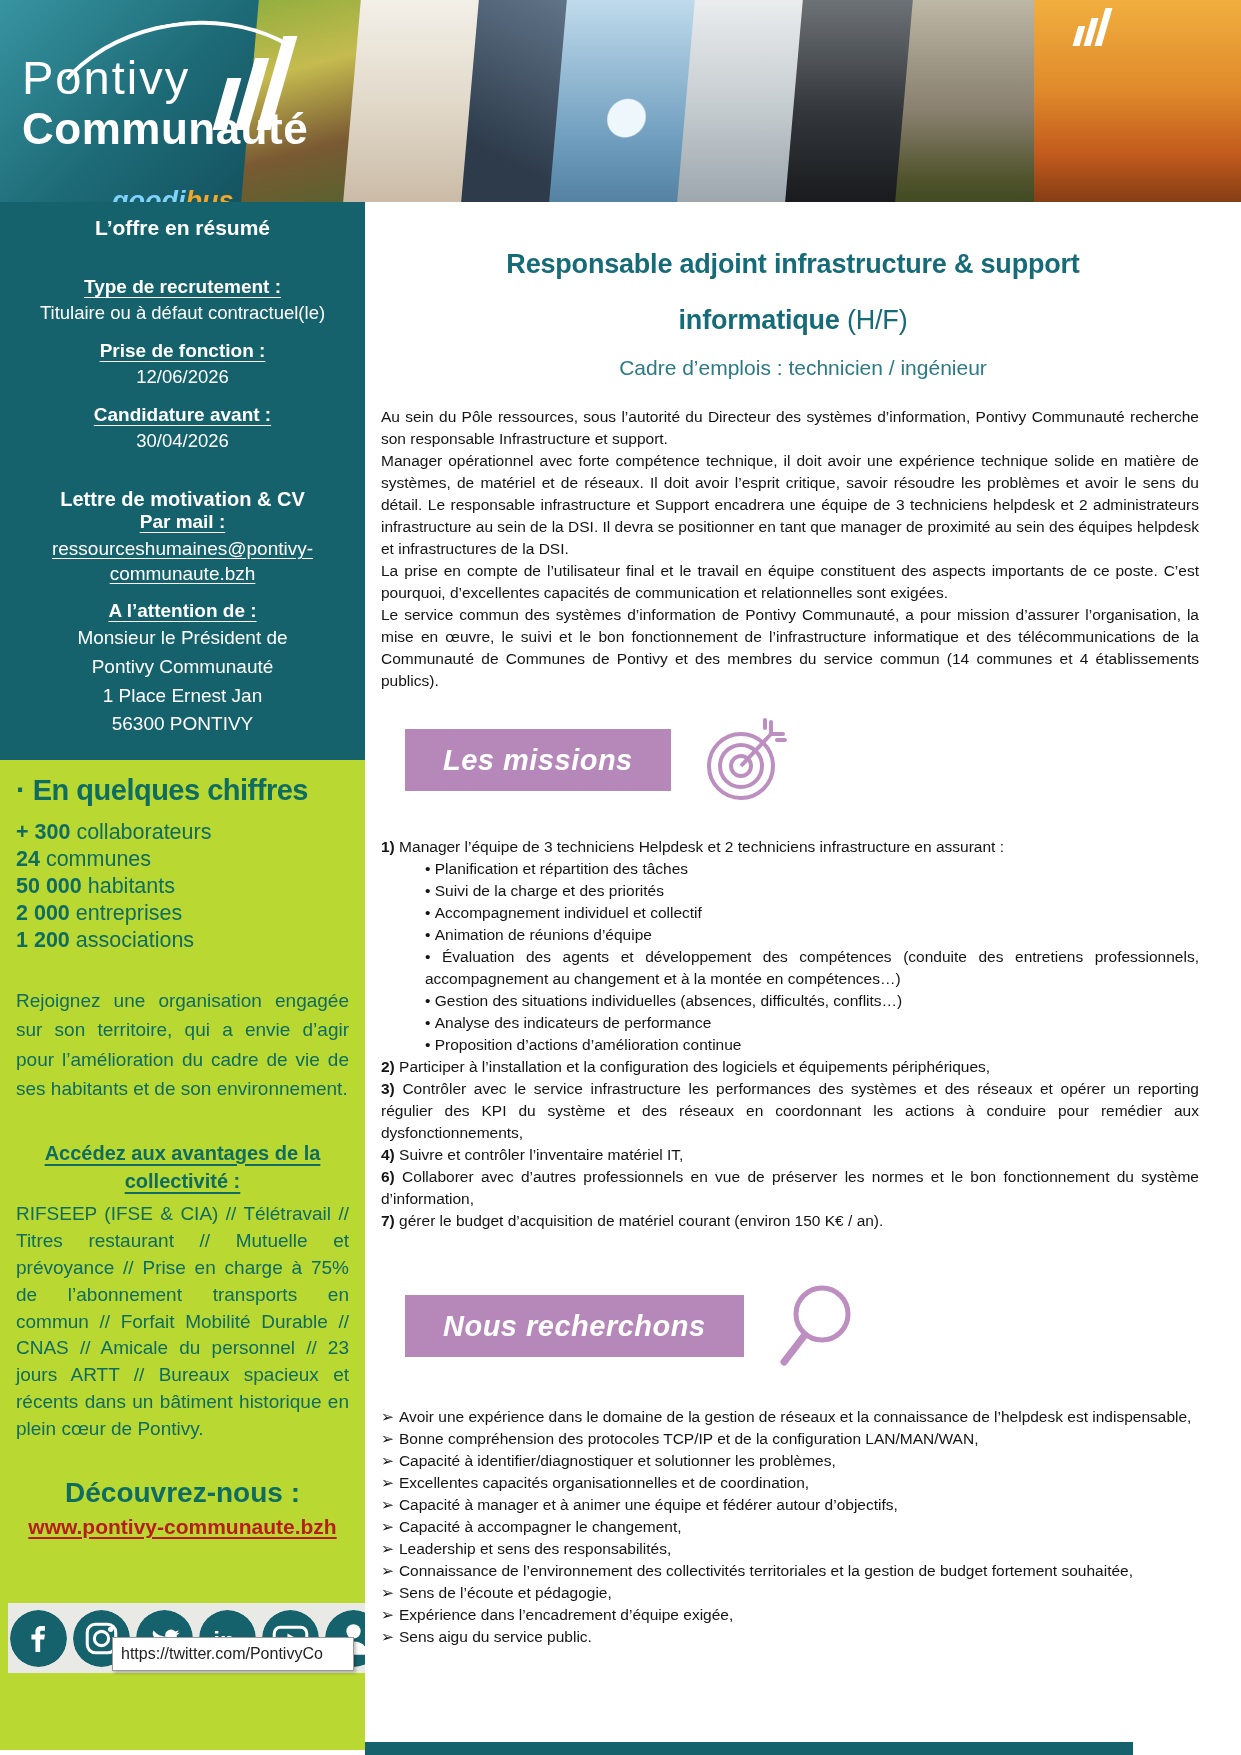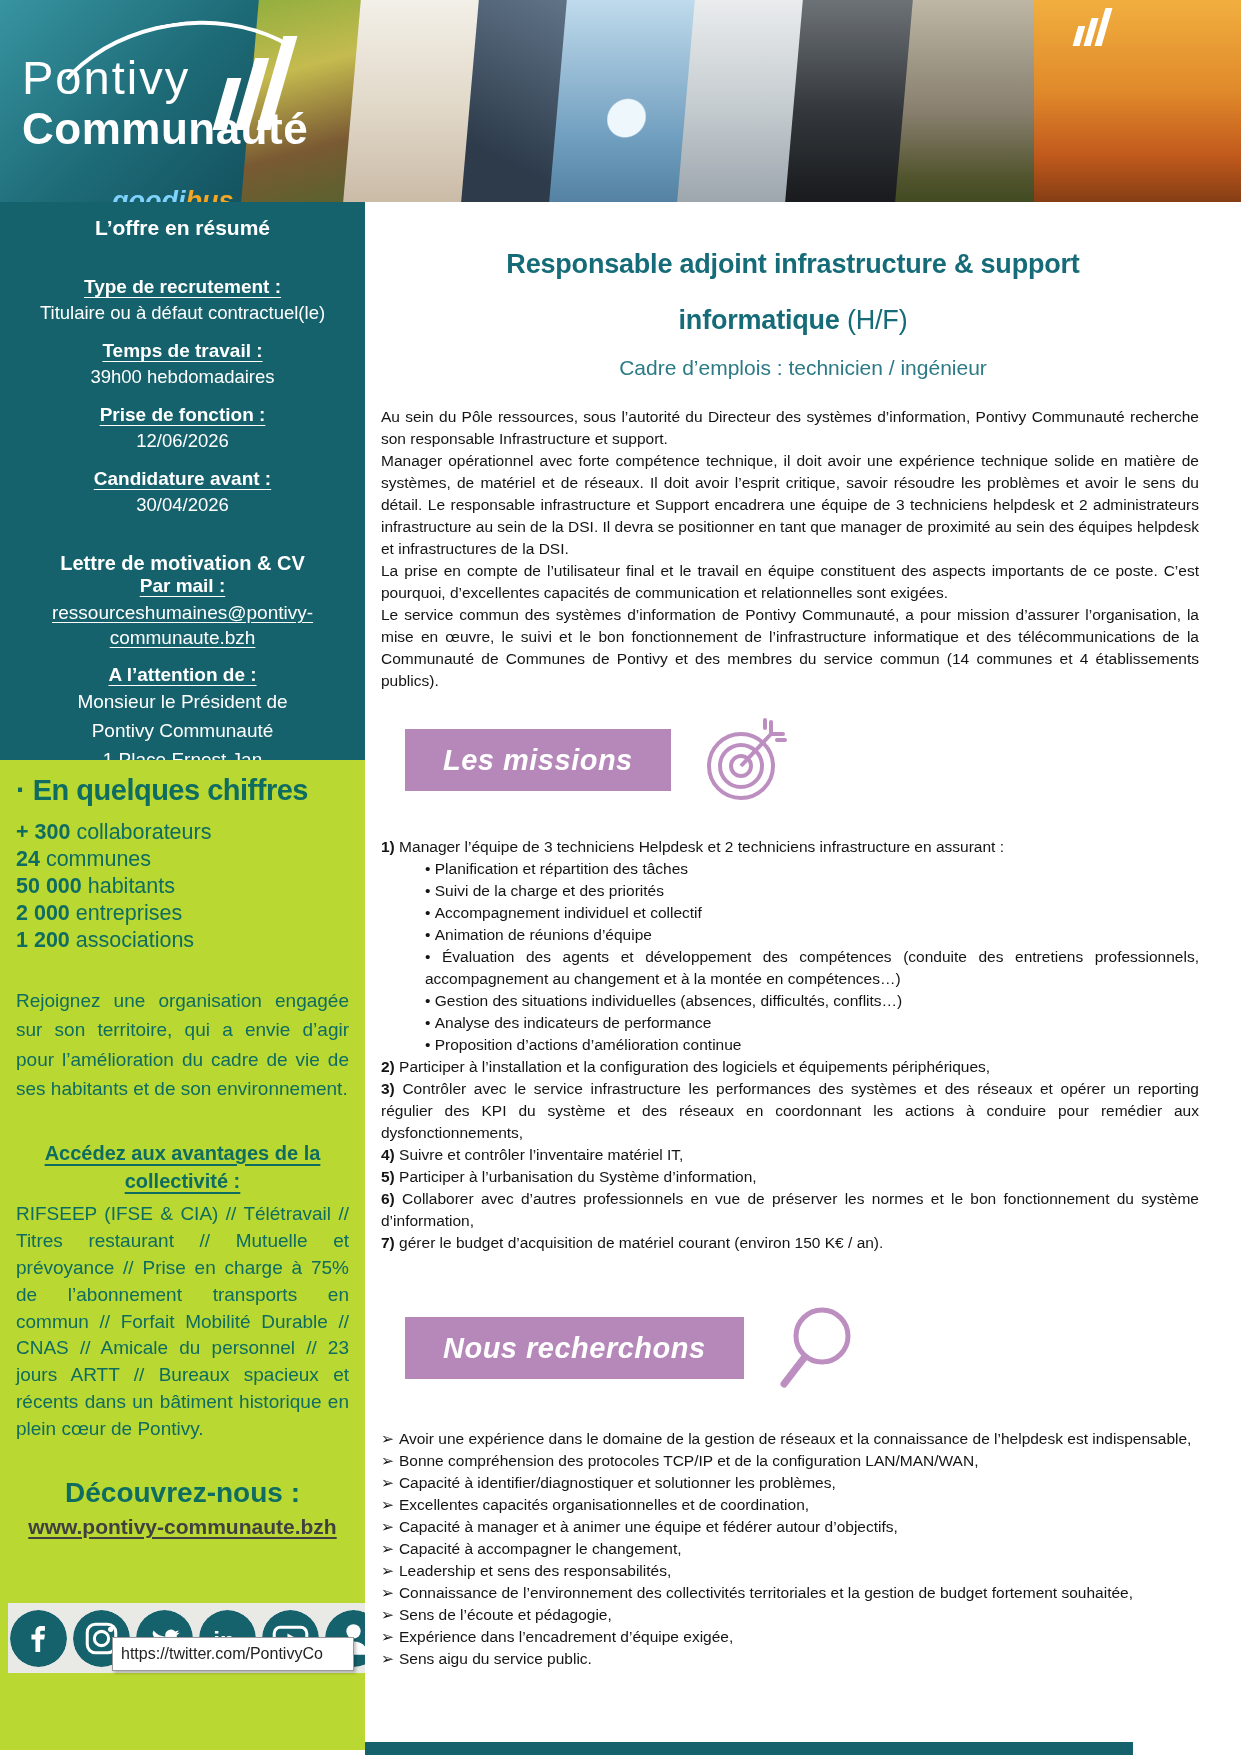--- a/index.html
+++ b/index.html
@@ -48,21 +48,21 @@
   
   .figures { position:absolute; left:0; top:760px; width:365px; height:990px; background:#b9d831; color:#0e6c60; padding:14px 16px 0 16px; overflow:hidden; }
   .fig-title { font-size:29px; font-weight:800; letter-spacing:-0.5px; }
   .fig-stats { margin-top:12px; }
   .fig-stat { font-size:21.5px; line-height:1.26; }
   .fig-stat .num { font-weight:800; }
   .fig-pitch { margin-top:32px; font-size:19px; line-height:1.53; text-align:justify; }
   .fig-benefits-heading { margin-top:36px; font-size:20px; font-weight:700; text-align:center; text-decoration:underline; text-underline-offset:4px; line-height:1.4; }
   .fig-benefits { margin-top:6px; font-size:19px; line-height:1.42; text-align:justify; }
   .fig-discover { margin-top:34px; font-size:28px; font-weight:800; text-align:center; }
-  .fig-site { display:block; margin-top:6px; font-size:21px; font-weight:700; text-align:center; text-decoration:underline; text-underline-offset:3px; color:#404040; cursor:pointer; }
+  .fig-site { display:block; margin-top:6px; font-size:21px; font-weight:700; text-align:center; text-decoration:underline; text-underline-offset:3px; color:#b91c1c; cursor:pointer; }
   .social-strip { position:absolute; left:8px; top:843px; width:357px; height:70px; background:#e9e9e6; display:flex; align-items:center; gap:6px; padding-left:2px; }
   .soc { width:57px; height:57px; flex:0 0 57px; border-radius:50%; cursor:pointer; }
   .tooltip { position:absolute; left:112px; top:877px; width:242px; height:34px; background:#fff; border:1px solid #9a9a9a; box-shadow:2px 2px 3px rgba(0,0,0,.25); font-size:16px; color:#222; line-height:32px; padding:0 8px; white-space:nowrap; overflow:hidden; }
 
   
   .main { position:absolute; left:365px; top:202px; width:876px; background:#fff; }
   .job-title { margin:34px 40px 0 20px; text-align:center; color:#156b78; font-size:27px; font-weight:800; line-height:56px; letter-spacing:-0.2px; }
   .job-title .suffix { font-weight:400; }
   .job-subtitle { margin-top:8px; text-align:center; color:#2b7a85; font-size:21px; font-weight:400; }
   .bodytext { font-size:15.5px; line-height:22px; color:#141414; text-align:justify; }
@@ -113,24 +113,20 @@
   </header>
 
   <aside class="sidebar">
     <h2 class="sb-title">L’offre en résumé</h2>
 
     <div class="sb-sec">
       <div class="sb-label">Type de recrutement :</div>
       <div class="sb-value">Titulaire ou à défaut contractuel(le)</div>
     </div>
     <div class="sb-sec">
-      <div class="sb-label">Temps de travail :</div>
-      <div class="sb-value">39h00 hebdomadaires</div>
-    </div>
-    <div class="sb-sec">
       <div class="sb-label">Prise de fonction :</div>
       <div class="sb-value">12/06/2026</div>
     </div>
     <div class="sb-sec">
       <div class="sb-label">Candidature avant :</div>
       <div class="sb-value">30/04/2026</div>
     </div>
 
     <div class="sb-apply">
       <div class="sb-heading">Lettre de motivation &amp; CV</div>
@@ -232,21 +228,20 @@
         <li>Accompagnement individuel et collectif</li>
         <li>Animation de réunions d’équipe</li>
         <li>Évaluation des agents et développement des compétences (conduite des entretiens professionnels, accompagnement au changement et à la montée en compétences…)</li>
         <li>Gestion des situations individuelles (absences, difficultés, conflits…)</li>
         <li>Analyse des indicateurs de performance</li>
         <li>Proposition d’actions d’amélioration continue</li>
       </ul>
       <div><span class="m-num">2)</span> <span>Participer à l’installation et la configuration des logiciels et équipements périphériques,</span></div>
       <div><span class="m-num">3)</span> <span>Contrôler avec le service infrastructure les performances des systèmes et des réseaux et opérer un reporting régulier des KPI du système et des réseaux en coordonnant les actions à conduire pour remédier aux dysfonctionnements,</span></div>
       <div><span class="m-num">4)</span> <span>Suivre et contrôler l’inventaire matériel IT,</span></div>
-      <div><span class="m-num">5)</span> <span>Participer à l’urbanisation du Système d’information,</span></div>
       <div><span class="m-num">6)</span> <span>Collaborer avec d’autres professionnels en vue de préserver les normes et le bon fonctionnement du système d’information,</span></div>
       <div><span class="m-num">7)</span> <span>gérer le budget d’acquisition de matériel courant (environ 150 K€ / an).</span></div>
     </div>
 
     <div class="section-banner" style="margin-top:48px;">
       <div class="pill">Nous recherchons</div>
       <svg class="pill-icon" width="92" height="92" viewBox="0 0 92 92">
         <g fill="none" stroke="#bd8fc1" stroke-width="5">
           <circle cx="52" cy="34" r="26"></circle>
           <line x1="34" y1="56" x2="14" y2="82" stroke-width="7" stroke-linecap="round"></line>

